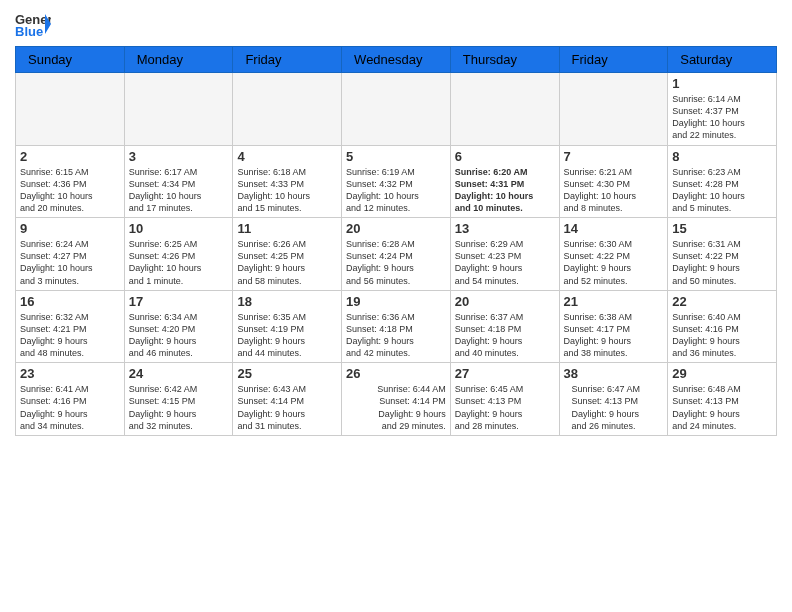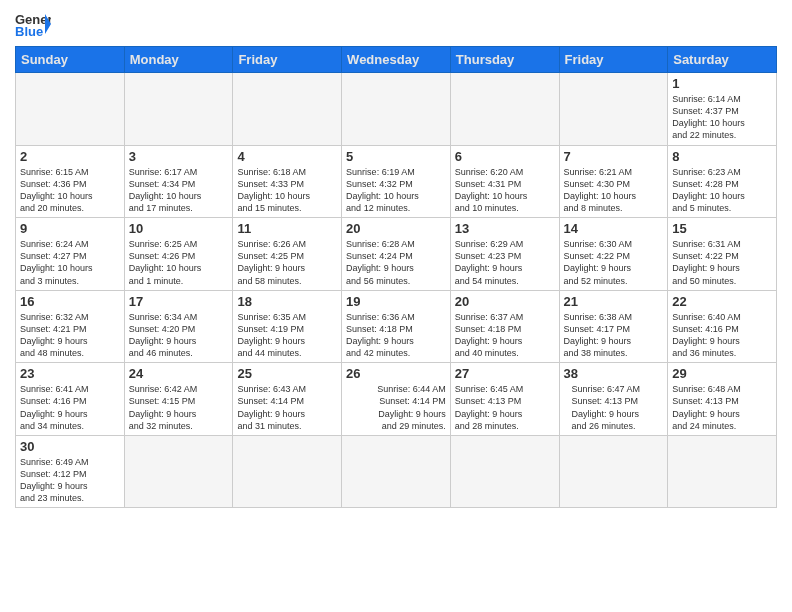--- a/index.html
+++ b/index.html
@@ -44,24 +44,24 @@
       font-size: 14px;
       color: #555;
     }
     .calendar {
       width: 100%;
       border-collapse: collapse;
       border: 1px solid #ccc;
     }
     .calendar th {
       background: #1a73e8;
-      color: #e5e5e5;
+      color: #000000;
       font-size: 13px;
-      font-weight: bold;
-      padding: 5px 5px;
+      font-weight: normal;
+      padding: 5px 12px;
       text-align: left;
       border: 1px solid #1565c0;
     }
     .calendar td {
       border: 1px solid #ccc;
       vertical-align: top;
       padding: 3px 4px;
       font-size: 9.5px;
       color: #333;
       background: #fff;
@@ -157,21 +157,21 @@
           </td>
           <td>
             <span class="day-number">5</span>
             <div class="day-info" style="white-space: pre-line;">Sunrise: 6:19 AM
 Sunset: 4:32 PM
 Daylight: 10 hours
 and 12 minutes.</div>
           </td>
           <td>
             <span class="day-number">6</span>
-            <div class="day-info" style="white-space: pre-line;">Sunrise: 6:20 AM
+            <div class="day-info" style="white-space: pre-line; font-weight: bold;">Sunrise: 6:20 AM
 Sunset: 4:31 PM
 Daylight: 10 hours
 and 10 minutes.</div>
           </td>
           <td>
             <span class="day-number">7</span>
             <div class="day-info" style="white-space: pre-line;">Sunrise: 6:21 AM
 Sunset: 4:30 PM
 Daylight: 10 hours
 and 8 minutes.</div>
@@ -329,31 +329,16 @@
 Daylight: 9 hours
 and 26 minutes.</div>
           </td>
           <td>
             <span class="day-number">29</span>
             <div class="day-info" style="white-space: pre-line;">Sunrise: 6:48 AM
 Sunset: 4:13 PM
 Daylight: 9 hours
 and 24 minutes.</div>
           </td>
-        </tr>
-        <tr class="last-row">
-          <td>
-            <span class="day-number">30</span>
-            <div class="day-info" style="white-space: pre-line;">Sunrise: 6:49 AM
-Sunset: 4:12 PM
-Daylight: 9 hours
-and 23 minutes.</div>
-          </td>
-          <td class="empty"></td>
-          <td class="empty"></td>
-          <td class="empty"></td>
-          <td class="empty"></td>
-          <td class="empty"></td>
-          <td class="empty"></td>
         </tr>
       </tbody>
   </table>
 </div>
 
 </body></html>

